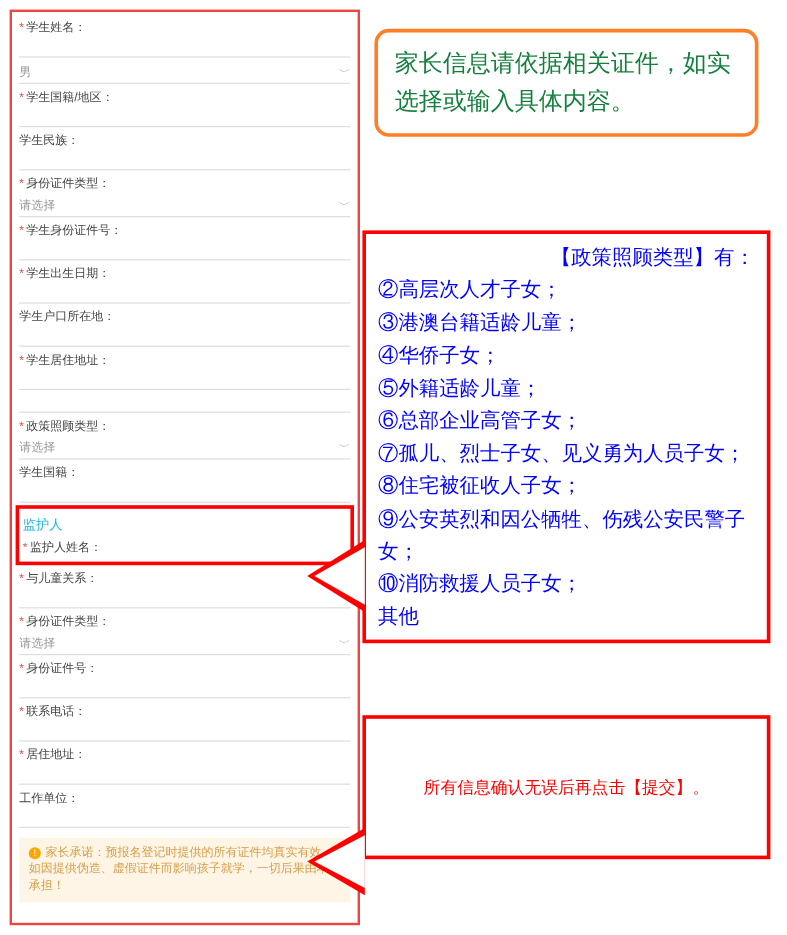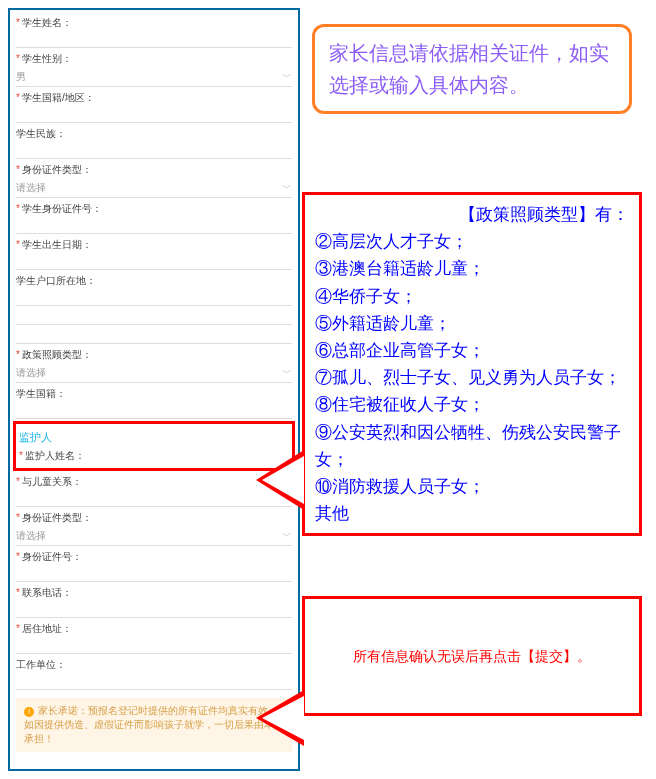--- a/index.html
+++ b/index.html
@@ -10,21 +10,21 @@
       font-size: 11px;
       position: relative;
       background: #fff;
     }
     .phone-panel {
       position: absolute;
       left: 8px;
       top: 8px;
       width: 292px;
       height: 763px;
-      border: 2px solid #0369a1;
+      border: 2px solid #ef4444;
       background: #fff;
       padding: 4px 6px;
     }
     .form-group {
       margin-bottom: 2px;
     }
     .form-label {
       font-size: 10px;
       color: #444;
       display: block;
@@ -88,21 +88,21 @@
     .callout {
       position: absolute;
       border-radius: 12px;
       padding: 10px 14px;
       line-height: 1.6;
     }
     .callout1 {
       left: 312px; top: 24px;
       width: 320px;
       border: 3px solid #FF7F27;
-      color: #8b5cf6;
+      color: #15803d;
       font-size: 20px;
     }
     .callout2 {
       left: 302px; top: 192px;
       width: 340px;
       border: 3px solid #FF0000;
       color: #0000FF;
       font-size: 17px;
       border-radius: 0;
       padding: 6px 10px;
@@ -159,21 +159,20 @@
 <body>
 
 <div class="phone-panel">
 
   <div class="form-group">
     <label class="form-label"><span class="required-mark">*</span><span>学生姓名</span>：</label>
     <input class="form-input" value="" style="">
   </div>
 
   <div class="form-group">
-    <label class="form-label"><span class="required-mark">*</span><span>学生性别</span>：</label>
     <div class="select-row">
       <span class="select-text">男</span>
       <span class="chevron">﹀</span>
     </div>
   </div>
 
   <div class="form-group">
     <label class="form-label"><span class="required-mark">*</span><span>学生国籍/地区</span>：</label>
     <input class="form-input" style="">
   </div>
@@ -200,20 +199,21 @@
     <label class="form-label"><span class="required-mark">*</span><span>学生出生日期</span>：</label>
     <input class="form-input" style="">
   </div>
 
   <div class="form-group">
     <label class="form-label"><span>学生户口所在地</span>：</label>
     <input class="form-input" style="">
   </div>
 
   <div class="form-group">
+    <label class="form-label"><span class="required-mark">*</span><span>学生居住地址</span>：</label>
     <input class="form-input" style="">
   </div>
 
   <div class="form-group">
     <input class="form-input" style="">
   </div>
 
   <div class="form-group">
     <label class="form-label"><span class="required-mark">*</span><span>政策照顾类型</span>：</label>
     <div class="select-row">

